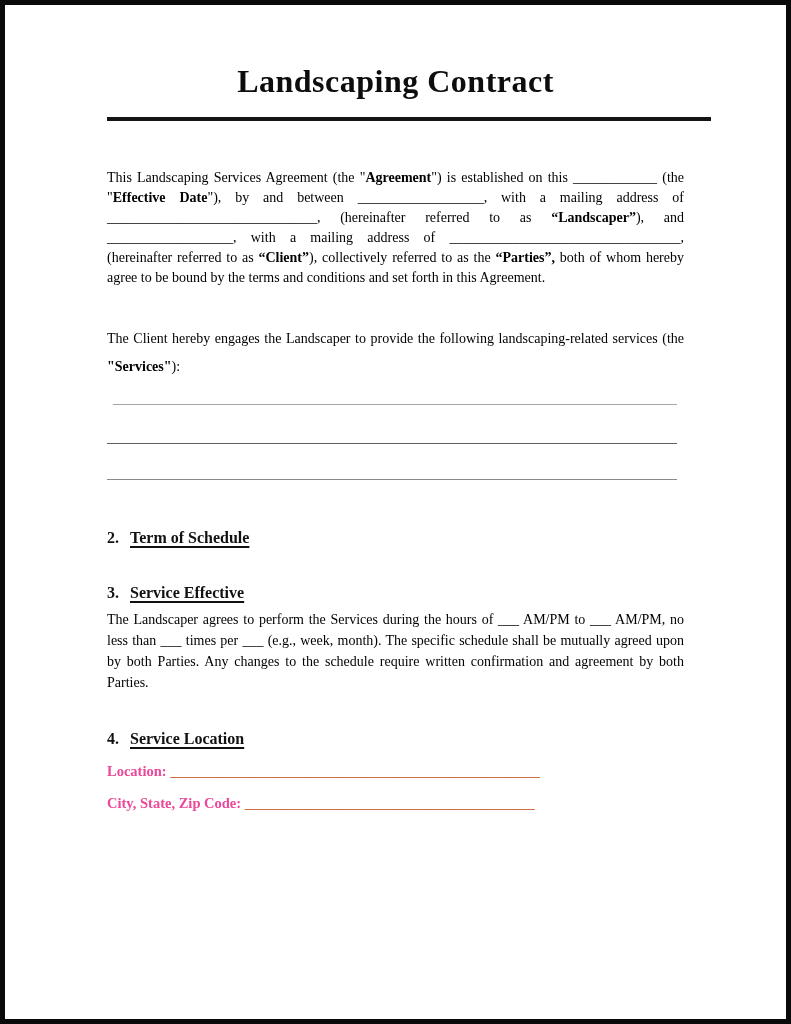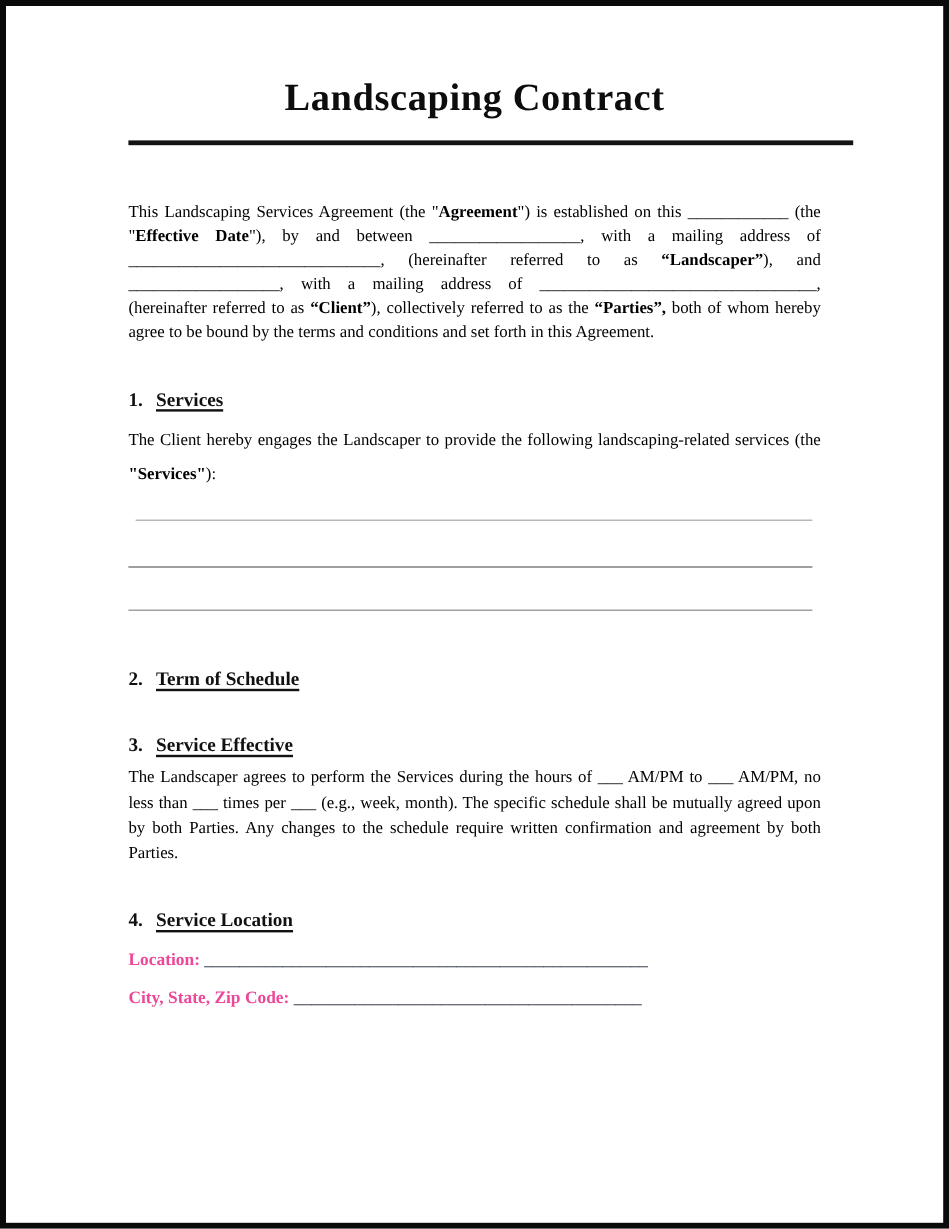--- a/index.html
+++ b/index.html
@@ -62,37 +62,34 @@
   .sec-term .para { margin-top: 12px; line-height: 29px; }
 
   .sec-schedule { margin-top: 37px; }
   .sec-schedule .para { margin-top: 7px; line-height: 21px; }
 
   .sec-location { margin-top: 37px; }
   .sec-location .para { margin-top: 9px; line-height: 20px; text-align: left; }
 
   .field-row { margin-top: 15px; font-size: 14.5px; }
   .field-row .field-label { font-weight: bold; color: #ec4899; }
-  .field-row .field-blank { letter-spacing: 0; color: #0f172a; }
+  .field-row .field-blank { letter-spacing: 0; color: #c2410c; }
 </style>
 </head>
 <body>
 
 <div class="page">
   <div class="content">
 
     <div class="doc-title">Landscaping Contract</div>
     <div class="title-rule"></div>
 
     <p class="para intro"><span>This Landscaping Services Agreement (the "</span><span style="font-weight: bold;">Agreement</span><span>") is established on this ____________ (the "</span><span style="font-weight: bold;">Effective Date</span><span>"), by and between __________________, with a mailing address of ______________________________, (hereinafter referred to as </span><span style="font-weight: bold;">“Landscaper”</span><span>), and __________________, with a mailing address of _________________________________, (hereinafter referred to as </span><span style="font-weight: bold;">“Client”</span><span>), collectively referred to as the </span><span style="font-weight: bold;">“Parties”,</span><span> both of whom hereby agree to be bound by the terms and conditions and set forth in this Agreement.</span></p>
 
     <div class="sec-services">
-      <div class="section-heading">
-        <span class="num">1.</span><span class="ht">Services</span>
-      </div>
       <p class="para"><span>The Client hereby engages the Landscaper to provide the following landscaping-related services (the </span><span style="font-weight: bold;">"Services"</span><span>):</span></p>
       <div class="blank-line l1"></div>
       <div class="blank-line l2"></div>
       <div class="blank-line l3"></div>
     </div>
 
     <div class="sec-term">
       <div class="section-heading">
         <span class="num">2.</span><span class="ht">Term of Schedule</span>
       </div>

